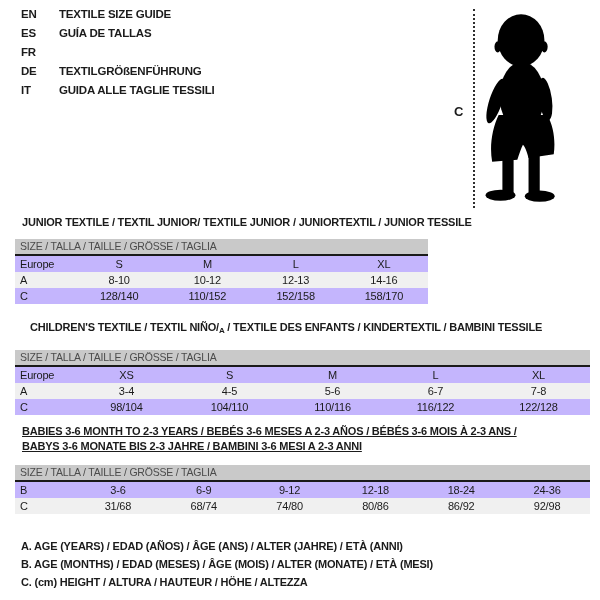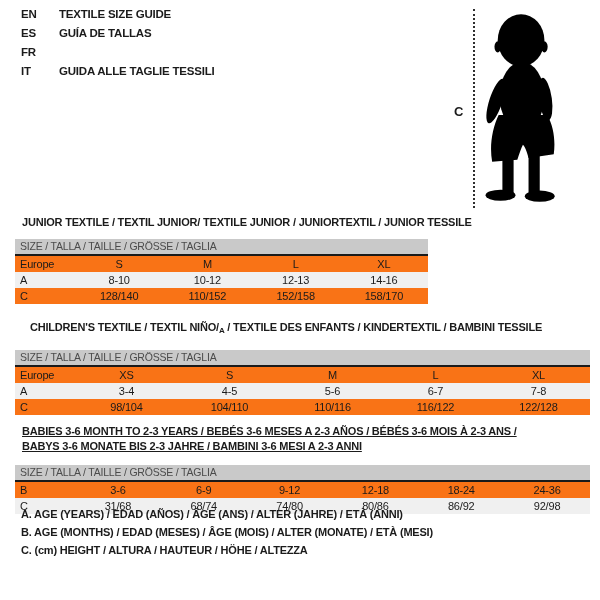--- a/index.html
+++ b/index.html
@@ -16,51 +16,55 @@
   .lang-code{width:38px;}
 
   
   .height-line{left:473px;top:9px;height:199px;width:0;border-left:2px dotted #2e2e2e;}
   .c-label{left:454px;top:104px;font-weight:bold;font-size:13px;}
   .baby-svg{left:480px;top:8px;}
 
   
   .section-heading{font-weight:bold;font-size:11px;letter-spacing:-0.2px;white-space:nowrap;}
   .section-heading .subscript{font-size:8px;vertical-align:-2px;}
-  .sizeguide-table{background:#f97316;}
+  .sizeguide-table{background:#c4b5fd;}
   .size-bar{
     height:15px;line-height:15px;background:#c9c9c9;color:#4b4b4b;
     font-size:10.5px;padding-left:5px;border-bottom:2px solid #1a1a1a;
     letter-spacing:-0.2px;box-sizing:border-box;height:17px;
   }
   .t-row{display:flex;height:16px;align-items:center;font-size:11px;letter-spacing:-0.2px;}
   .t-row.shaded{background:#f0f0f0;}
   .t-row .lbl{width:60px;padding-left:5px;box-sizing:border-box;}
   .t-row .cell{flex:1;text-align:center;}
 
   
-  .notes{left:21px;top:505px;}
+  .notes{left:21px;top:537px;}
   .note-row{height:18px;line-height:18px;font-weight:bold;font-size:11px;letter-spacing:-0.2px;white-space:nowrap;}
 </style>
 </head>
 <body>
 
 <div>
 
   <div class="abs lang-block">
     <div class="lang-row">
       <span class="lang-code">EN</span>
       <span class="lang-title">TEXTILE SIZE GUIDE</span>
     </div>
     <div class="lang-row">
       <span class="lang-code">ES</span>
       <span class="lang-title">GUÍA DE TALLAS</span>
     </div>
     <div class="lang-row">
       <span class="lang-code">FR</span>
+    </div>
+    <div class="lang-row">
+      <span class="lang-code">DE</span>
+      <span class="lang-title">TEXTILGRÖßENFÜHRUNG</span>
     </div>
     <div class="lang-row">
       <span class="lang-code">IT</span>
       <span class="lang-title">GUIDA ALLE TAGLIE TESSILI</span>
     </div>
   </div>
 
   <div class="abs height-line"></div>
   <div class="abs c-label">C</div>
   <svg class="abs baby-svg" width="84" height="200" viewBox="0 0 90 205" xmlns="http://www.w3.org/2000/svg" fill="#000000">

